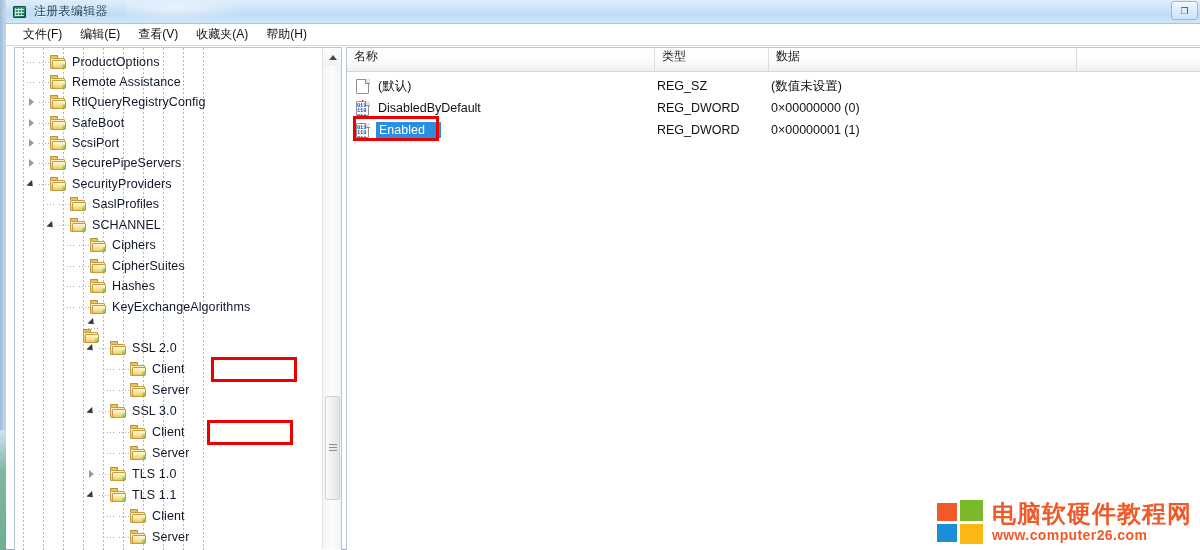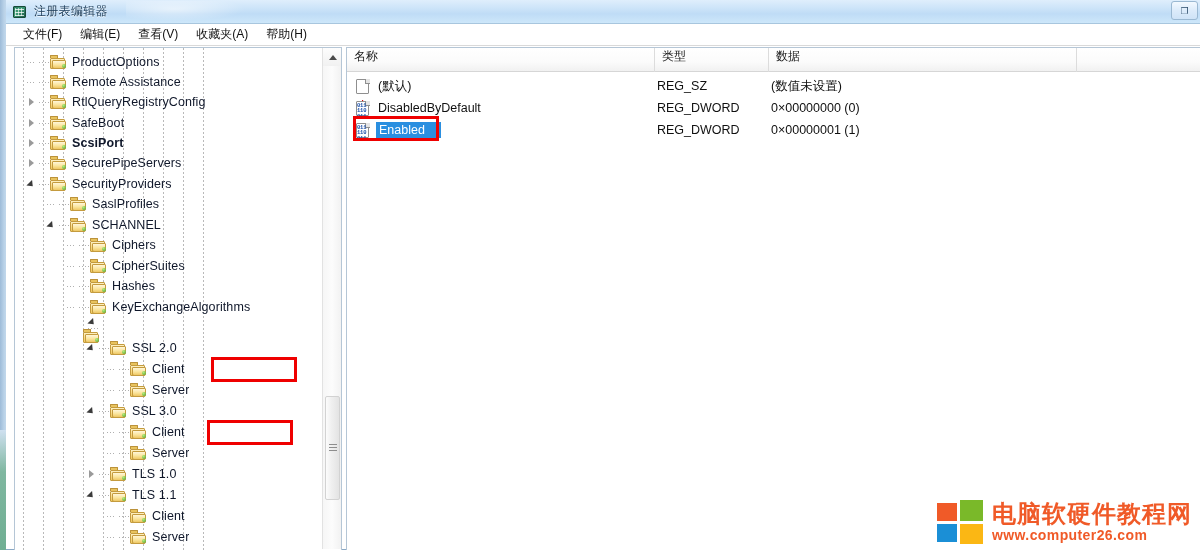--- a/index.html
+++ b/index.html
@@ -394,21 +394,21 @@
               <div class="twist collapsed"></div>
               <div class="dashline"></div>
               <div class="folder">
                 <span class="tab"></span>
                 <span class="body"></span>
                 <span class="front"></span>
                 <span class="dot"></span>
               </div>
               <div class="tlabel">SafeBoot</div>
             </div>
-            <div class="trow" style="position: absolute; top: 85px; left: 12px; font-weight: bold;">
+            <div class="trow" style="position: absolute; top: 85px; left: 12px;">
               <div class="twist collapsed"></div>
               <div class="dashline"></div>
               <div class="folder">
                 <span class="tab"></span>
                 <span class="body"></span>
                 <span class="front"></span>
                 <span class="dot"></span>
               </div>
               <div class="tlabel">ScsiPort</div>
             </div>

